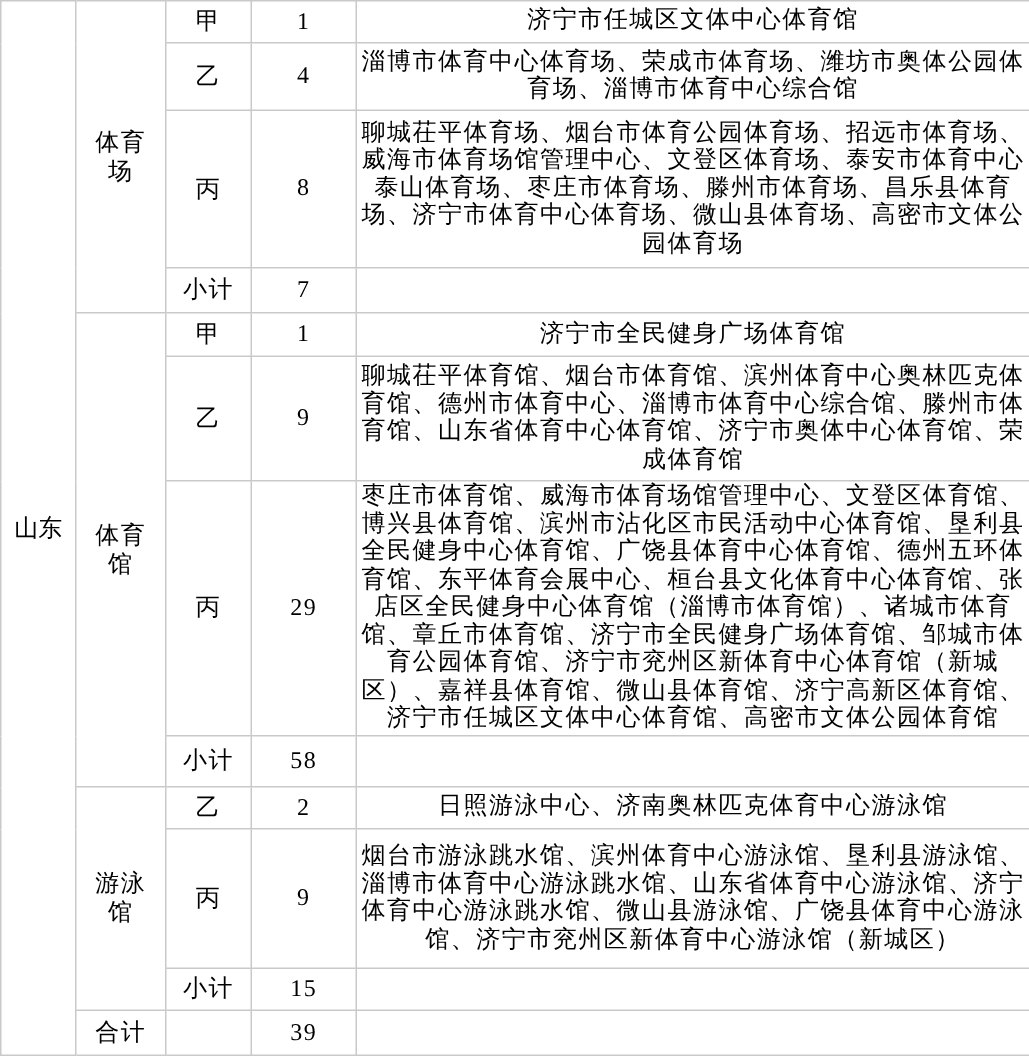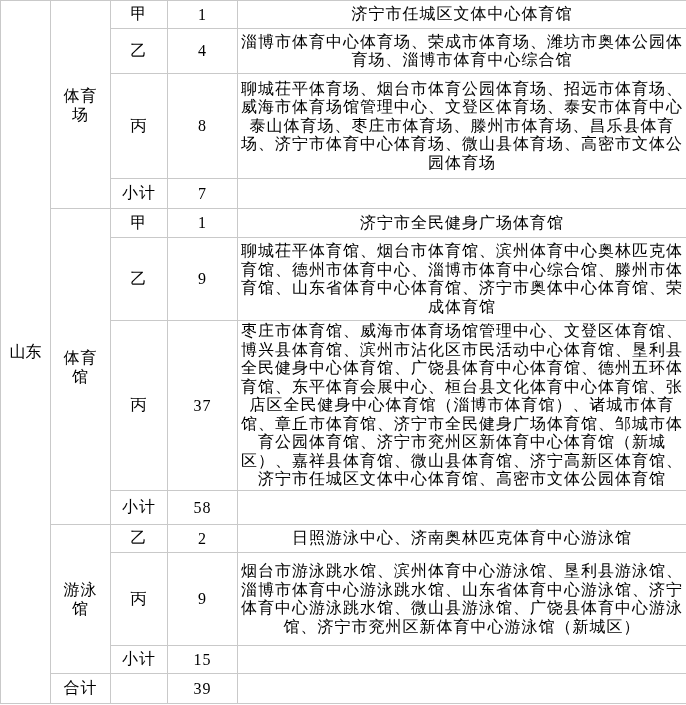--- a/index.html
+++ b/index.html
@@ -95,21 +95,21 @@
       <td class="count">1</td>
       <td class="venuelist">济宁市全民健身广场体育馆</td>
     </tr>
     <tr style="height:83px">
       <td class="grade">乙</td>
       <td class="count">9</td>
       <td class="venuelist">聊城茌平体育馆、烟台市体育馆、滨州体育中心奥林匹克体育馆、德州市体育中心、淄博市体育中心综合馆、滕州市体育馆、山东省体育中心体育馆、济宁市奥体中心体育馆、荣成体育馆</td>
     </tr>
     <tr style="height:170px">
       <td class="grade">丙</td>
-      <td class="count">37</td>
+      <td class="count">29</td>
       <td class="venuelist">枣庄市体育馆、威海市体育场馆管理中心、文登区体育馆、博兴县体育馆、滨州市沾化区市民活动中心体育馆、垦利县全民健身中心体育馆、广饶县体育中心体育馆、德州五环体育馆、东平体育会展中心、桓台县文化体育中心体育馆、张店区全民健身中心体育馆（淄博市体育馆）、诸城市体育馆、章丘市体育馆、济宁市全民健身广场体育馆、邹城市体育公园体育馆、济宁市兖州区新体育中心体育馆（新城区）、嘉祥县体育馆、微山县体育馆、济宁高新区体育馆、济宁市任城区文体中心体育馆、高密市文体公园体育馆</td>
     </tr>
     <tr style="height:34px">
       <td class="grade">小计</td>
       <td class="count">58</td>
       <td class="venuelist"></td>
     </tr>
 
     <tr style="height:28px">
       <td class="category" rowspan="3"><span class="cat-inner">游泳馆</span></td>

